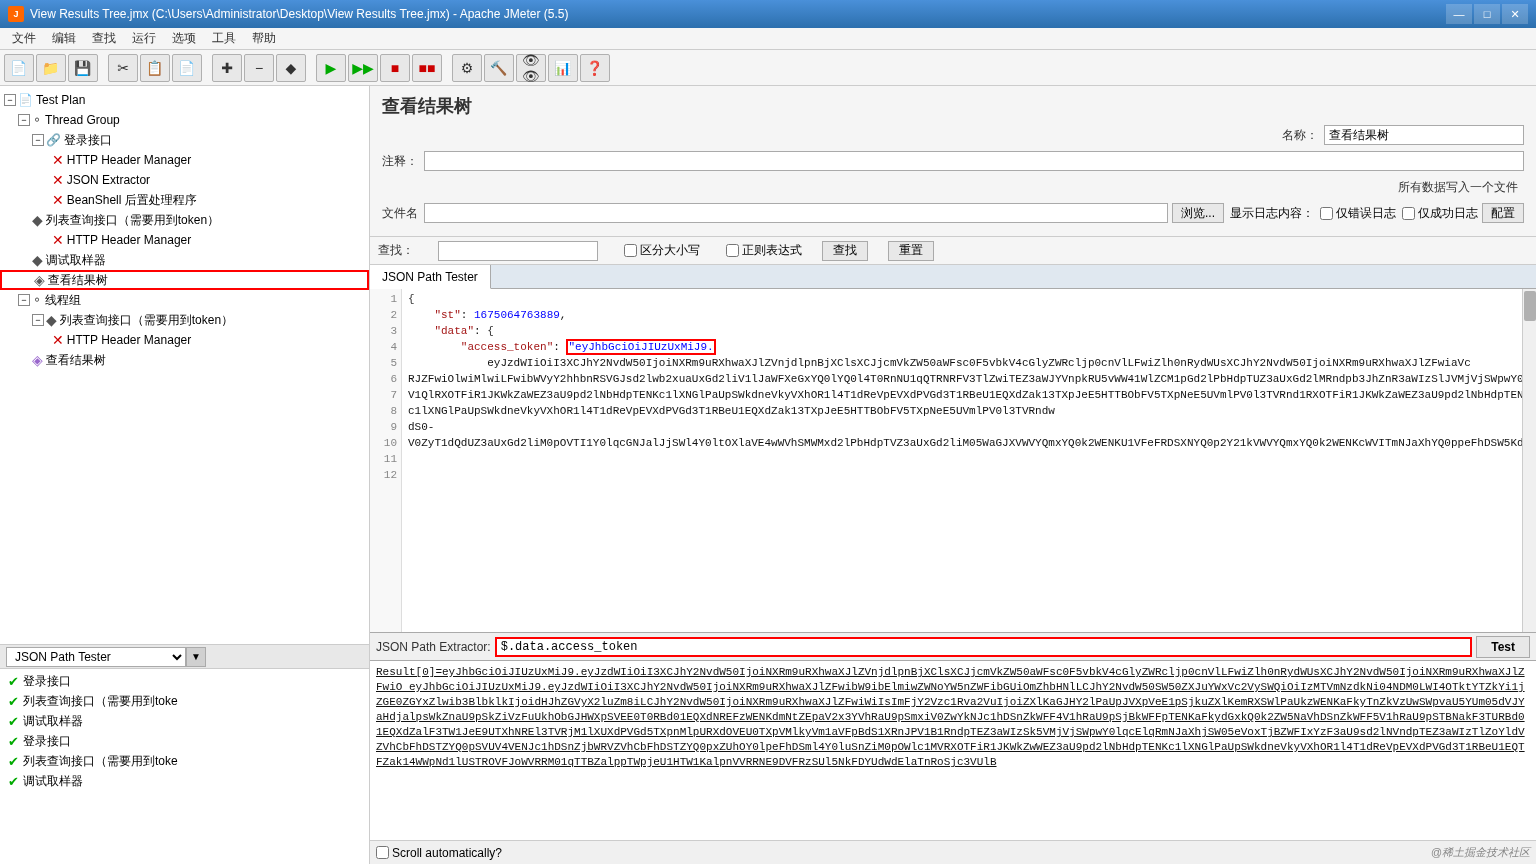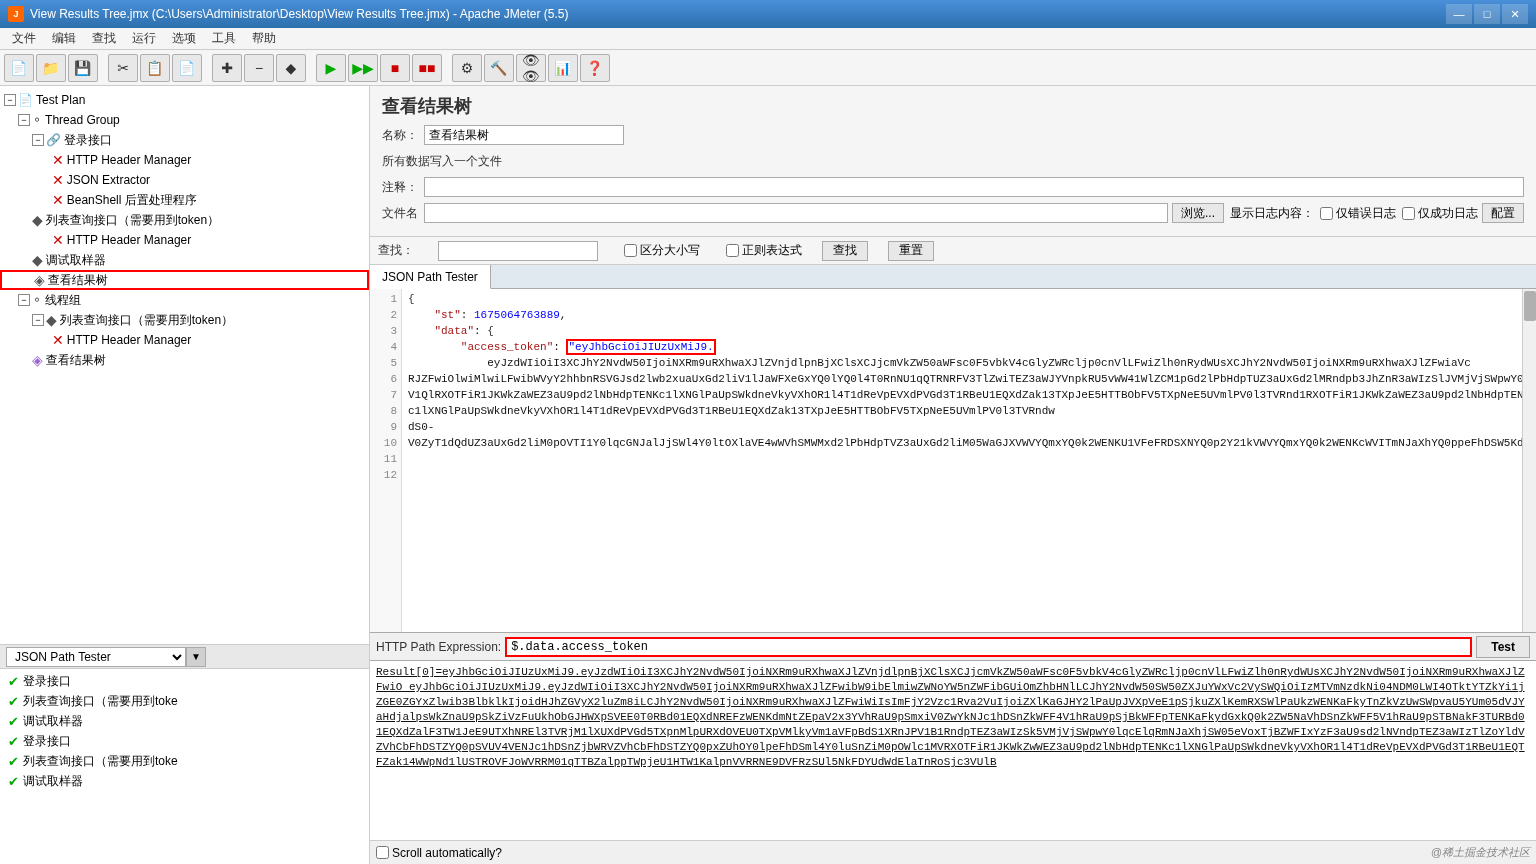--- a/index.html
+++ b/index.html
@@ -180,20 +180,21 @@
       font-size: 18px;
       font-weight: bold;
       color: #333;
       margin-bottom: 6px;
     }
     .form-row {
       display: flex;
       align-items: center;
       margin-bottom: 4px;
       height: 22px;
+      justify-content: flex-end;
     }
     .form-label {
       font-size: 12px;
       color: #333;
       margin-right: 6px;
       min-width: 35px;
     }
     .form-input {
       flex: 1;
       height: 20px;
@@ -585,26 +586,26 @@
 
     <div id="vrt-header">
       <div id="vrt-title">查看结果树</div>
 
       <div class="form-row">
         <span class="form-label">名称：</span>
         <input class="form-input-name" type="text" value="查看结果树" style="">
       </div>
 
       <div class="form-row">
-        <span class="form-label" style="min-width:0;">所有数据写入一个文件</span>
-      </div>
-
-      <div class="form-row">
         <span class="form-label">注释：</span>
         <input class="form-input" type="text" value="" style="">
+      </div>
+
+      <div class="form-row">
+        <span class="form-label" style="min-width:0;">所有数据写入一个文件</span>
       </div>
 
       <div class="file-row">
         <span class="file-label">文件名</span>
         <input class="file-input" type="text" value="" style="">
         <button class="btn-small">浏览...</button>
         <label class="checkbox-label">
           <span>显示日志内容：</span>
         </label>
         <label class="checkbox-label">
@@ -653,21 +654,21 @@
 V1QlRXOTFiR1JKWkZaWEZ3aU9pd2lNbHdpTENKc1lXNGlPaUpSWkdneVkyVXhOR1l4T1dReVpEVXdPVGd3T1RBeU1EQXdZak13TXpJeE5HTTBObFV5TXpNeE5UVmlPV0l3TVRnd1RXOTFiR1JKWkZaWEZ3aU9pd2lNbHdpTENK
 c1lXNGlPaUpSWkdneVkyVXhOR1l4T1dReVpEVXdPVGd3T1RBeU1EQXdZak13TXpJeE5HTTBObFV5TXpNeE5UVmlPV0l3TVRndw
 dS0-
 V0ZyT1dQdUZ3aUxGd2liM0pOVTI1Y0lqcGNJalJjSWl4Y0ltOXlaVE4wWVhSMWMxd2lPbHdpTVZ3aUxGd2liM05WaGJXVWVYQmxYQ0k2WENKU1VFeFRDSXNYQ0p2Y21kVWVYQmxYQ0k2WENKcWVITmNJaXhYQ0ppeFhDSW5KdmIzSk5aVzUxVFc5MWJHUKZ3aU9pd2lNbHdpTENKcWVITmNJaXhYQ0ppeFhDSW5KdmIzSk5aVzUxVFc5MWJHUkpaRnB3VFc5MWJHUKZ3aU9pd2lNbHdpTENKc1lXNGlPaUpSWkdneVkyVXhOR1l4T1dReVpEVXdPVGd3T1RBeU1EQXdZa013TXpJeE5HTTBObFV5TXpNeE5UVmlPV0l3TVRnd1BoQlF5c01BUEJTd1lsbFBMUVR6aHhITGlhckpZeTJZNHdJWEpZRVNFWFZQTUZUWXRJRlRGTmNsbE51WGhiUmNqcGNsSUlRRlRGTmNpbHBjbGVPZWktV2pqLW14dkU5RFUxd2lMRndpZFhObGNsUlBhMjVsY2lJc1hDSmlkWE5sY2xSUGEyNWxjaUk2WENKS1lYVHlOakF4TXE1bG1wY2xjbHVpT2lpVlQxTmpaTmpvaUplRTREa3lNRGd3TlRBeFhDSjlKeWxpZVVCbFlmZXN6NXIzcHpndVR6aUhMaURhclNoYmtfT3RtaGJKNzdVSUEi</div>
           <div id="code-scrollbar" style="width:14px; display:flex; flex-direction:column;">
             <div style="background:#b0b0b0; height:30px; width:12px; margin:0 auto; margin-top:2px; border-radius:2px;"></div>
           </div>
         </div>
 
         <div id="jsonpath-bar">
-          <span class="jsonpath-label">HTTP Path Expression:</span>
+          <span class="jsonpath-label">JSON Path Extractor:</span>
           <input class="jsonpath-input" type="text" value="$.data.access_token" style="">
           <button class="btn-test">Test</button>
         </div>
 
         <div id="result-area">Result[0]=eyJhbGciOiJIUzUxMiJ9.eyJzdWIiOiI3XCJhY2NvdW50IjoiNXRm9uRXhwaXJlZVnjdlpnBjXClsXCJjcmVkZW50aWFsc0F5vbkV4cGlyZWRcljp0cnVlLFwiZlh0nRydWUsXCJhY2NvdW50IjoiNXRm9uRXhwaXJlZFwiO eyJhbGciOiJIUzUxMiJ9.eyJzdWIiOiI3XCJhY2NvdW50IjoiNXRm9uRXhwaXJlZFwibW9ibElmiwZWNoYW5nZWFibGUiOmZhbHNlLCJhY2NvdW50SW50ZXJuYWxVc2VySWQiOiIzMTVmNzdkNi04NDM0LWI4OTktYTZkYi1jZGE0ZGYxZlwib3BlbklkIjoidHJhZGVyX2luZm8iLCJhY2NvdW50IjoiNXRm9uRXhwaXJlZFwiWiIsImFjY2Vzc1Rva2VuIjoiZXlKaGJHY2lPaUpJVXpVeE1pSjkuZXlKemRXSWlPaUkzWENKaFkyTnZkVzUwSWpvaU5YUm05dVJYaHdjalpsWkZnaU9pSkZiVzFuUkhObGJHWXpSVEE0T0RBd01EQXdNREFzWENKdmNtZEpaV2x3YVhRaU9pSmxiV0ZwYkNJc1hDSnZkWFF4V1hRaU9pSjBkWFFpTENKaFkydGxkQ0k2ZW5NaVhDSnZkWFF5V1hRaU9pSTBNakF3TURBd01EQXdZalF3TW1JeE9UTXhNREl3TVRjM1lXUXdPVGd5TXpnMlpURXdOVEU0TXpVMlkyVm1aVFpBdS1XRnJPV1B1RndpTEZ3aWIzSk5VMjVjSWpwY0lqcElqRmNJaXhjSW05eVoxTjBZWFIxYzF3aU9sd2lNVndpTEZ3aWIzTlZoYldVZVhCbFhDSTZYQ0pSVUV4VENJc1hDSnZjbWRVZVhCbFhDSTZYQ0pxZUhOY0lpeFhDSml4Y0luSnZiM0pOWlc1MVRXOTFiR1JKWkZwWEZ3aU9pd2lNbHdpTENKc1lXNGlPaUpSWkdneVkyVXhOR1l4T1dReVpEVXdPVGd3T1RBeU1EQTFZak14WWpNd1lUSTROVFJoWVRRM01qTTBZalppTWpjeU1HTW1KalpnVVRRNE9DVFRzSUl5NkFDYUdWdElaTnRoSjc3VUlB</div>
 
       </div>
     </div>
 
     <div id="bottom-bar">

